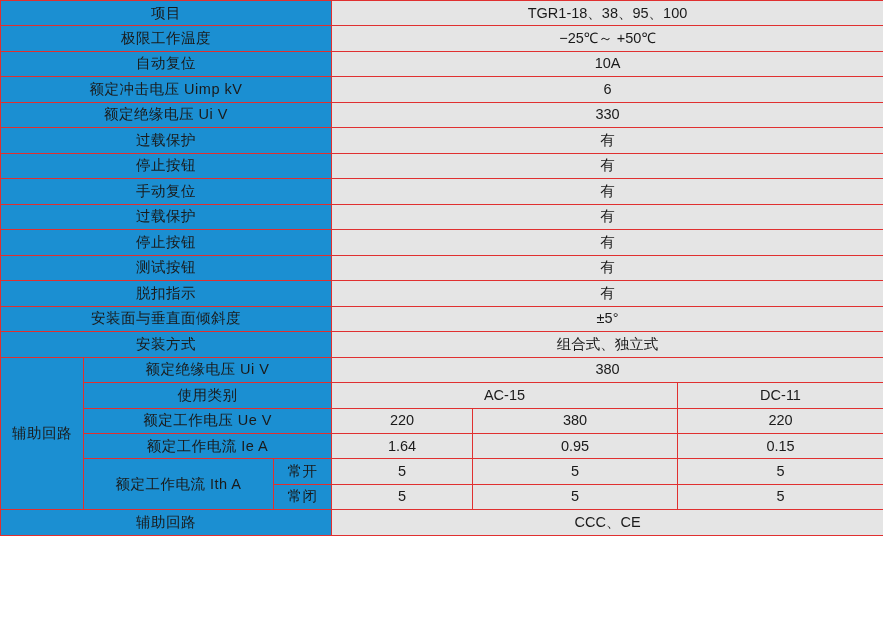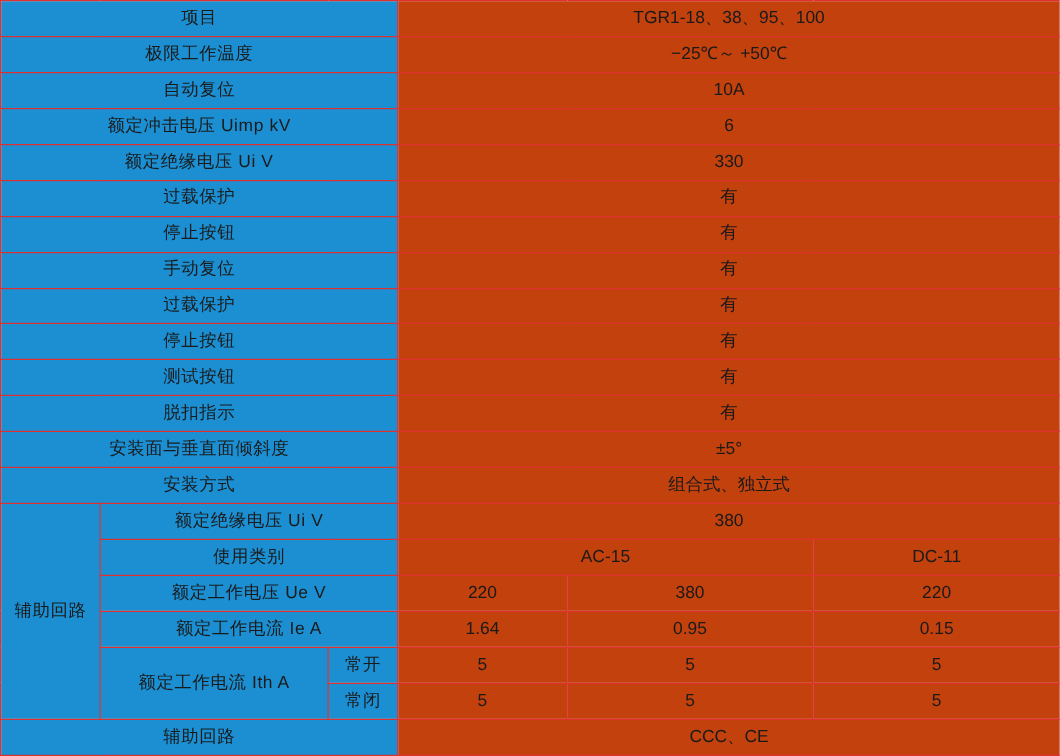--- a/index.html
+++ b/index.html
@@ -10,39 +10,39 @@
   body {
     font-family: "Liberation Sans", sans-serif;
     width: 883px;
     height: 630px;
     overflow: hidden;
   }
   #spec-table {
     border-collapse: collapse;
     table-layout: fixed;
     width: 883px;
-    height: 630px;
+    height: 536px;
   }
   #spec-table td {
     border: 1px solid #e03030;
     font-size: 14.5px;
     text-align: center;
     vertical-align: middle;
     padding: 0;
     line-height: 1.2;
     color: #1a1a1a;
   }
   td.label {
     background: #1b8fd2;
     color: #ffffff;
     font-weight: normal;
     letter-spacing: 0.5px;
   }
   td.value {
-    background: #c2410c;
+    background: #e5e5e5;
     color: #111111;
     margin-top: 20px;
   }
 </style>
 </head>
 <body>
 
 <table id="spec-table">
   <colgroup>
     <col style="width:83px">

